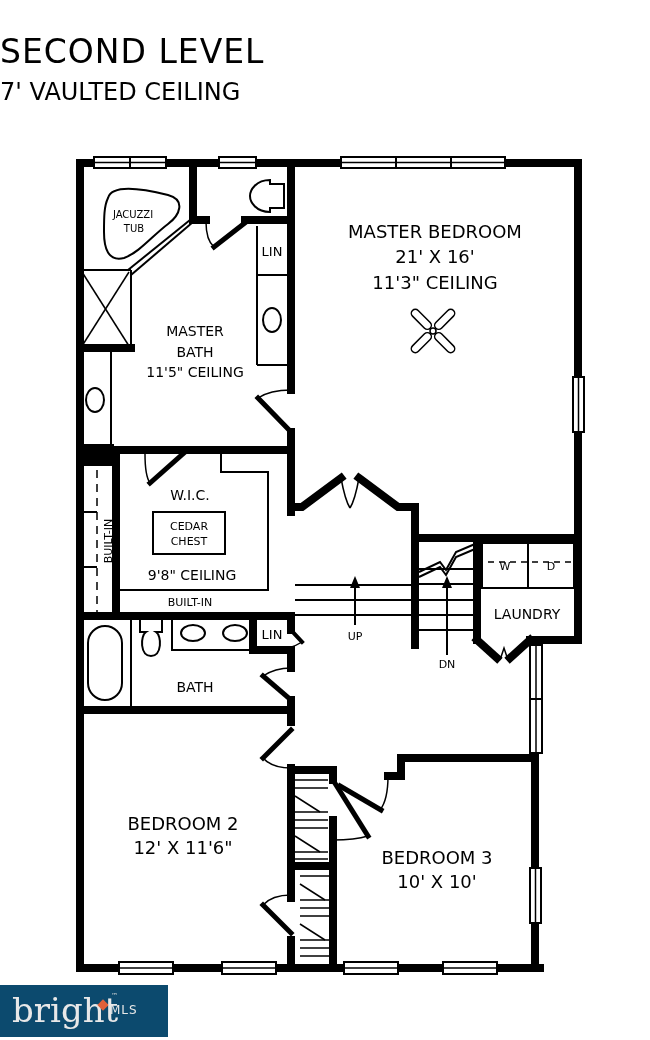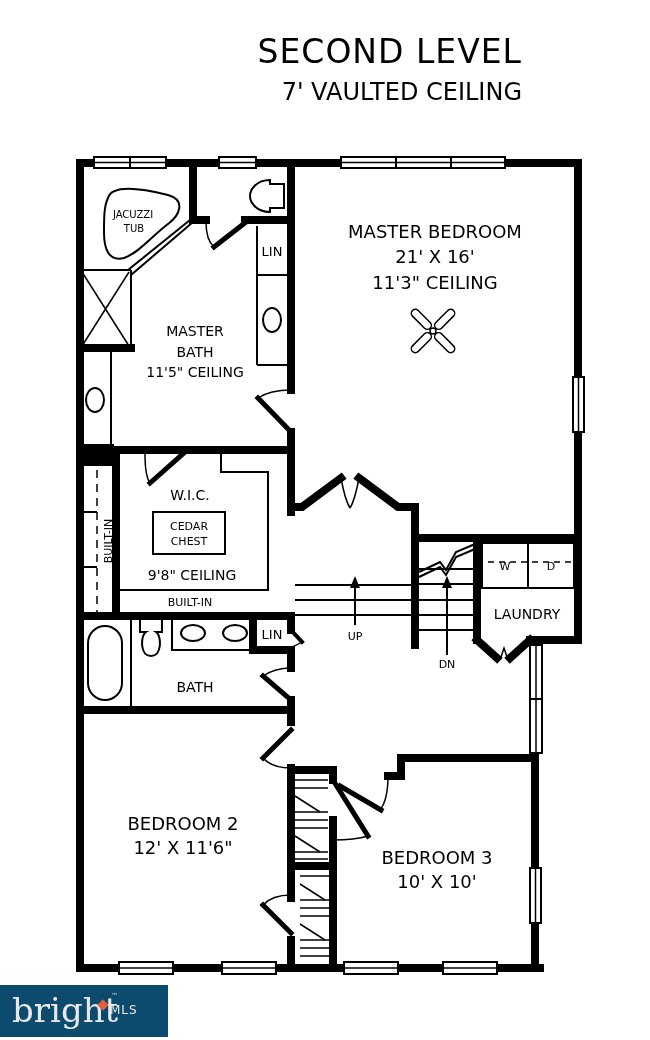--- a/index.html
+++ b/index.html
@@ -1,18 +1,18 @@
 <!DOCTYPE html>
 <html><head>
 <meta charset="utf-8">
 <style>
   html, body { margin: 0; padding: 0; background: #ffffff; }
   body { width: 650px; height: 1040px; position: relative; overflow: hidden;
          font-family: "DejaVu Sans", sans-serif; color: #000; }
-  .title { position: absolute; left: 0; width: 522px; text-align: right; }
+  .title { position: absolute; left: 0; width: 522px; text-align: left; }
   #title-main { top: 32px; font-size: 33px; letter-spacing: 1px; font-weight: normal; }
   #title-sub { top: 78px; font-size: 24px; }
   svg.plan { position: absolute; left: 0; top: 0; }
   .lbl { font-family: "DejaVu Sans", sans-serif; fill: #000; text-anchor: middle; }
   .wall { fill: none; stroke: #000; stroke-width: 8; stroke-linecap: square; }
   .thin { fill: none; stroke: #000; stroke-width: 2; }
   .hair { fill: none; stroke: #000; stroke-width: 1.5; }
   .win { fill: #fff; stroke: #000; stroke-width: 2; }
   .logo { position: absolute; left: 0; top: 985px; width: 168px; height: 52px; background: #0c4a6e; }
   .logo-bright { position: absolute; left: 12px; top: 5px; font-family: "DejaVu Serif", serif; font-size: 34px; color: #e8e8e8; }

